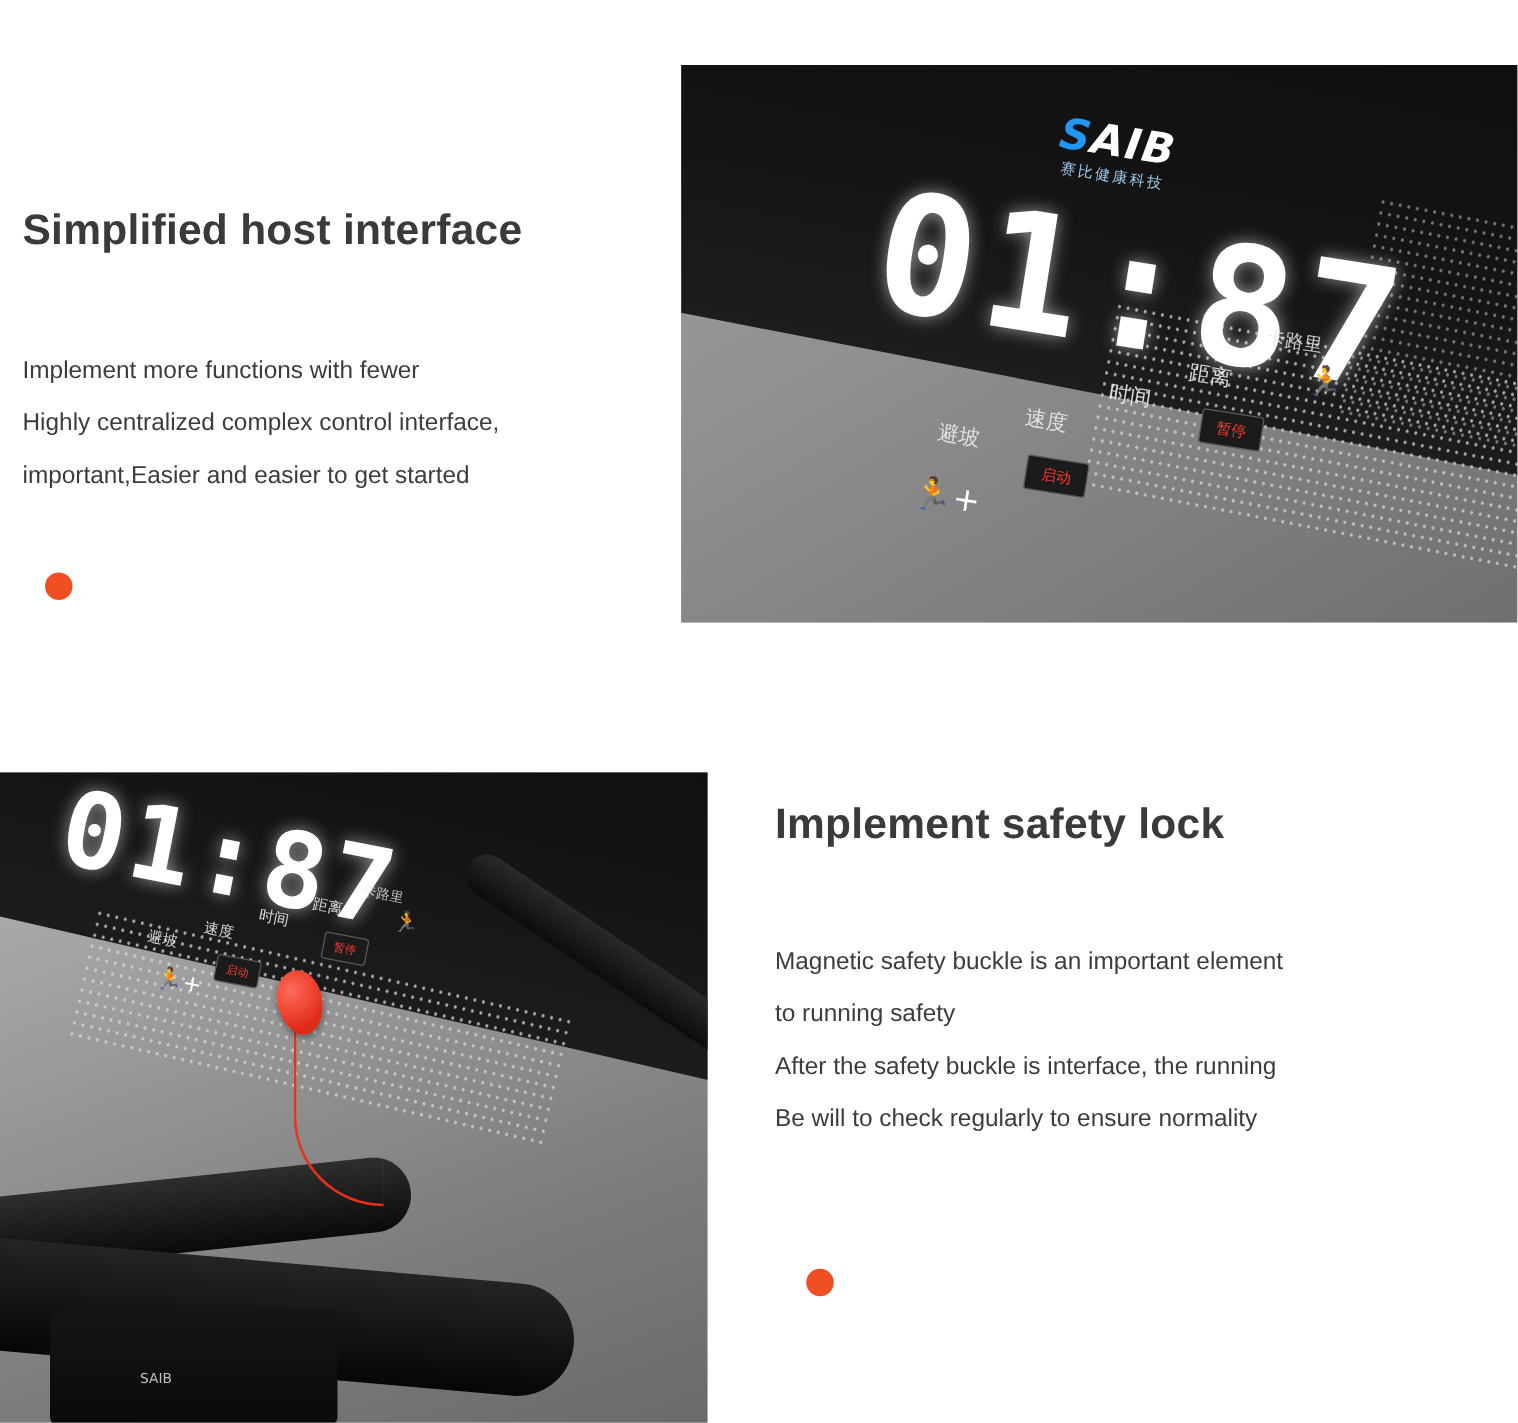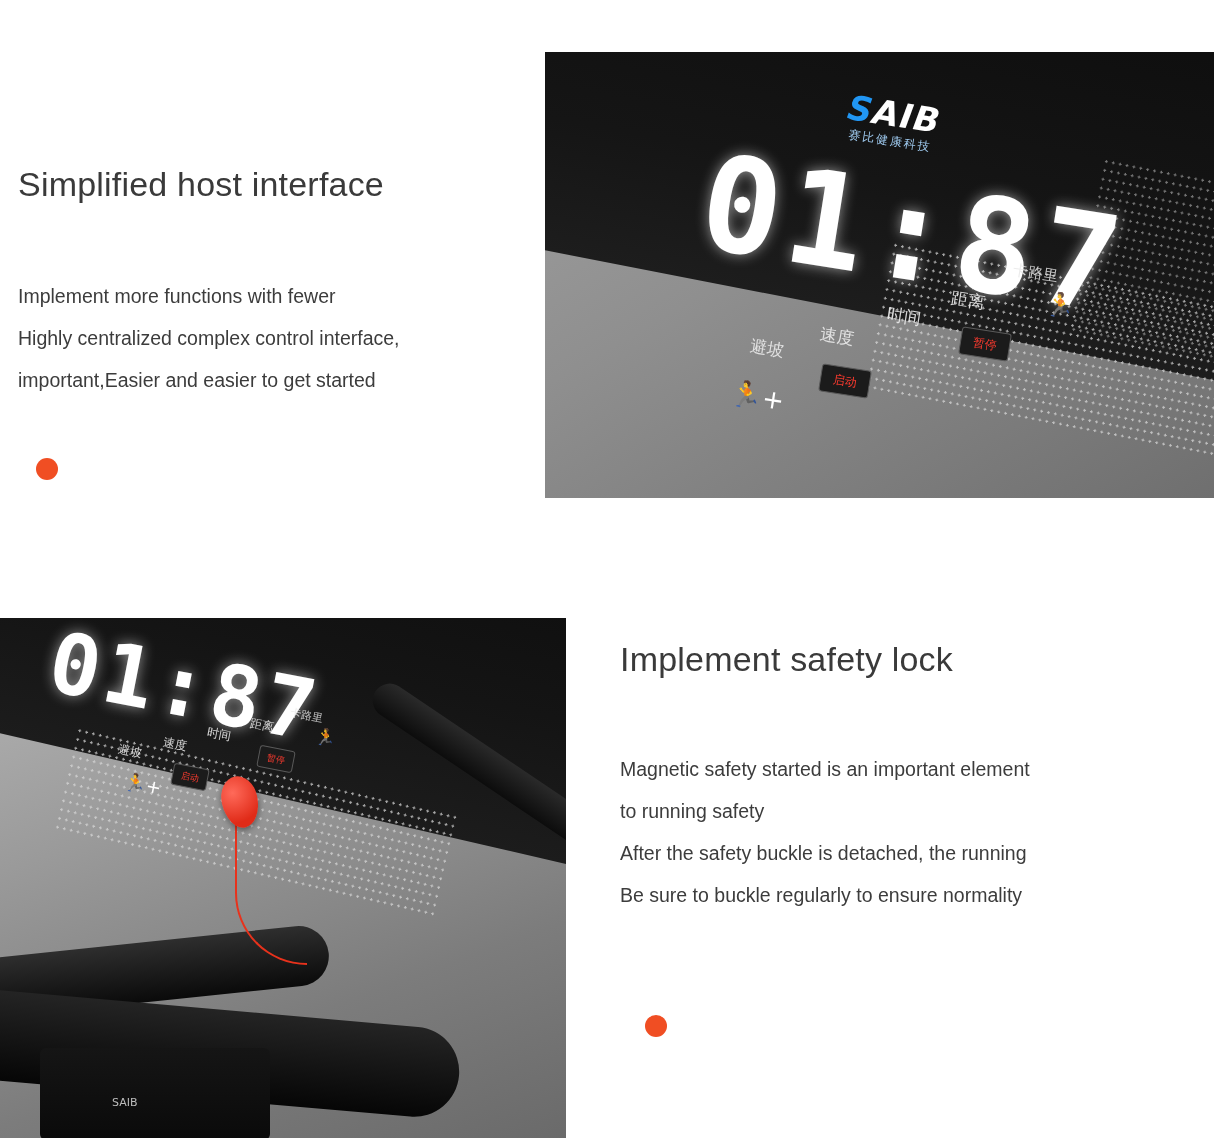--- a/index.html
+++ b/index.html
@@ -19,21 +19,21 @@
   
   .section {
     position: absolute;
     width: 1214px;
   }
   .text-block {
     position: absolute;
   }
   .heading {
     font-size: 34px;
-    font-weight: 400;
+    font-weight: 700;
     color: #3a3a3a;
     letter-spacing: 0.2px;
     white-space: nowrap;
   }
   .body-line {
     font-size: 19.5px;
     line-height: 42px;
     color: #3c3c3c;
     white-space: nowrap;
   }
@@ -220,24 +220,24 @@
   </div>
 </div>
 
 <div class="section" style="top:560px;left:0;height:578px;">
 
   <div class="text-block" style="left:620px; top:80px;">
     <div class="heading">Implement safety lock</div>
   </div>
 
   <div class="text-block" style="left:620px; top:188px;">
-    <div class="body-line">Magnetic safety started is an important element</div>
+    <div class="body-line">Magnetic safety buckle is an important element</div>
     <div class="body-line">to running safety</div>
-    <div class="body-line">After the safety buckle is detached, the running</div>
-    <div class="body-line">Be sure to buckle regularly to ensure normality</div>
+    <div class="body-line">After the safety buckle is interface, the running</div>
+    <div class="body-line">Be will to check regularly to ensure normality</div>
   </div>
 
   <div class="dot" style="left:645px; top:455px;"></div>
 
   <div class="photo" style="left:0px; top:58px; width:566px; height:1022px; height:522px;">
     <div class="console">
       <div class="body-bg" style="background:linear-gradient(160deg,#b5b5b5 0%, #9a9a9a 35%, #7c7c7c 70%, #6a6a6a 100%);"></div>
 
       <div class="glass" style="left:-120px; top:-230px; width:760px; height:400px; transform:rotate(13deg); background:linear-gradient(180deg,#0a0a0a 0%, #141414 65%, #1c1c1c 100%);"></div>
 

